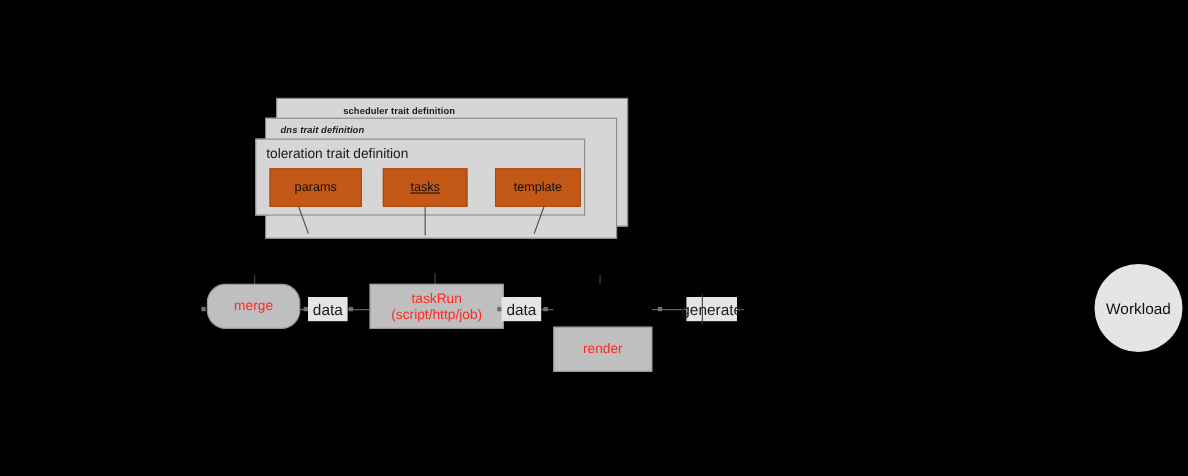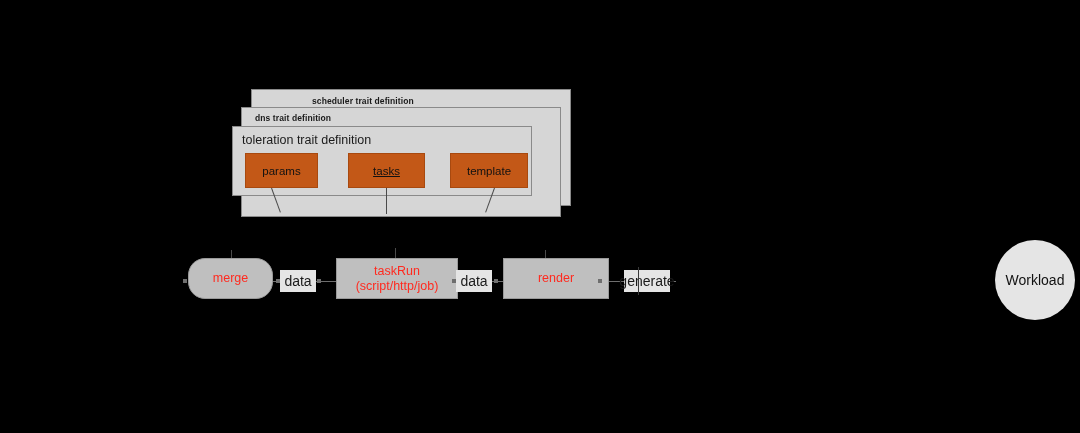--- a/index.html
+++ b/index.html
@@ -51,20 +51,21 @@
     top: 107px;
     width: 320px;
     height: 110px;
     z-index: 2;
   }
   .panel-mid .trait-panel-title {
     left: 13px;
     top: 5px;
     font-size: 8.5px;
     letter-spacing: 0.1px;
+    font-style: italic;
   }
   .panel-front {
     left: 232px;
     top: 126px;
     width: 300px;
     height: 70px;
     z-index: 3;
   }
   .panel-front .trait-panel-title {
     left: 9px;
@@ -81,21 +82,21 @@
     background: #c35817;
     border: 1px solid #a8490f;
     box-sizing: border-box;
     z-index: 4;
     display: flex;
     align-items: center;
     justify-content: center;
     color: #111111;
     font-size: 11.5px;
   }
-  .ob-params   { left: 245px; width: 73px; }
+  .ob-params   { left: 245px; width: 84px; }
   .ob-tasks    { left: 348px; width: 77px; text-decoration: underline; }
   .ob-template { left: 450px; width: 78px; }
 
   
   .stub {
     position: absolute;
     z-index: 5;
     background: #4a4a4a;
   }
   .stub-diag {
@@ -119,21 +120,21 @@
     align-items: center;
     justify-content: center;
     text-align: center;
     color: #ff2a1f;
     font-size: 12.5px;
     line-height: 15px;
     z-index: 6;
   }
   .pb-merge   { left: 188px; width: 85px; border-radius: 17px; }
   .pb-taskrun { left: 336px; width: 122px; }
-  .pb-render  { left: 503px; width: 106px; }
+  .pb-render  { left: 503px; width: 90px; margin-top: 39px; }
 
   
   .edge-label {
     position: absolute;
     background: #e5e5e5;
     color: #1a1a1a;
     font-size: 14px;
     display: flex;
     align-items: center;
     justify-content: center;

